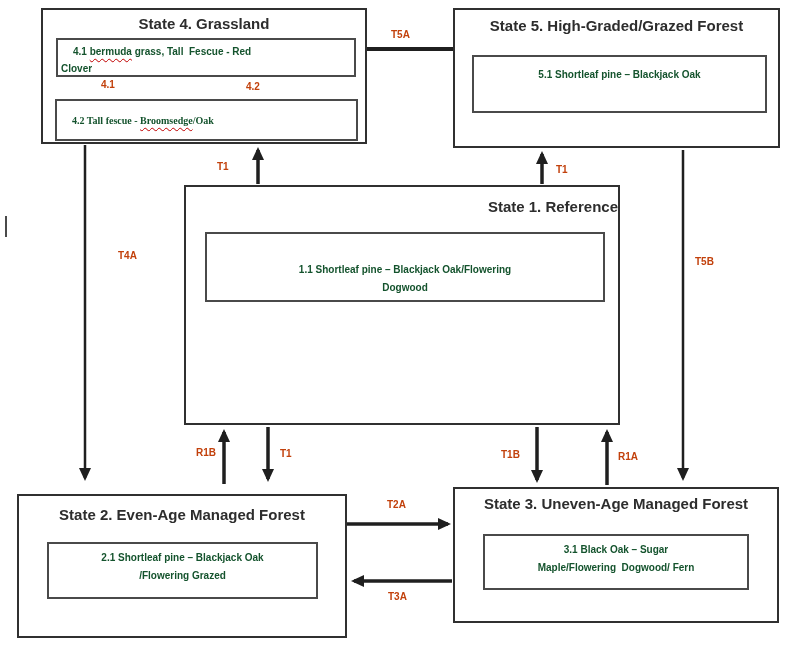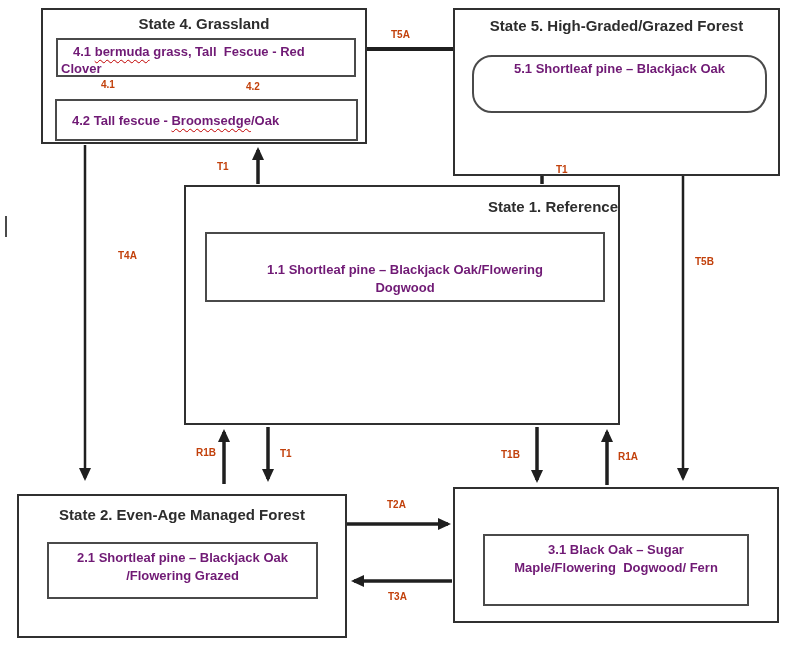--- a/index.html
+++ b/index.html
@@ -23,23 +23,23 @@
     font-weight: 700;
     font-size: 15px;
     color: #2d2d2d;
     white-space: nowrap;
   }
   .community {
     position: absolute;
     border: 2px solid #4a4a4a;
     background: #ffffff;
     box-sizing: border-box;
-    font-size: 13px;
+    font-size: 10px;
     font-weight: 700;
-    color: #701a75;
+    color: #14532d;
     line-height: 17px;
   }
   .community.centered { text-align: center; }
   .tlabel {
     position: absolute;
     font-size: 10px;
     font-weight: 700;
     color: #c2410c;
     white-space: nowrap;
   }
@@ -48,38 +48,38 @@
     text-decoration-style: wavy;
     text-decoration-color: #c00000;
     text-decoration-thickness: 1px;
     text-underline-offset: 3px;
   }
   svg.arrows { position: absolute; left: 0; top: 0; }
   svg.arrows line { stroke: #1f1f1f; }
 
   
   #s4 { left: 25px;  top: 8px;   width: 326px; height: 136px; margin-left: 16px; }
-  #s5 { left: 453px; top: 8px;   width: 327px; height: 168px; }
+  #s5 { left: 453px; top: 8px;   width: 327px; height: 140px; }
   #s1 { left: 184px; top: 185px; width: 436px; height: 240px; }
   #s2 { left: 17px;  top: 486px; width: 330px; height: 144px; margin-top: 8px; }
   #s3 { left: 453px; top: 487px; width: 326px; height: 136px; }
   #s4 .state-title { margin-top: 5px; }
   #s5 .state-title { margin-top: 7px; }
   #s1 .state-title { margin-top: 11px; text-align: right; }
   #s2 .state-title { margin-top: 10px; }
   #s3 .state-title { margin-top: 6px; }
 
   
   #b41 { left: 13px; top: 28px; width: 300px; height: 39px; padding: 3px 4px 0 3px; overflow: visible; }
   #b41 .line1 { text-indent: 12px; white-space: nowrap; }
-  #b42 { left: 12px; top: 89px; width: 303px; height: 42px; display: flex; align-items: center; padding-left: 15px; }
-  #b51 { left: 17px; top: 45px; width: 295px; height: 58px; padding-top: 3px; border-radius: 20px; }
+  #b42 { left: 12px; top: 89px; width: 303px; height: 42px; display: flex; align-items: center; padding-left: 15px; font-family: Liberation Serif, serif; }
+  #b51 { left: 17px; top: 45px; width: 295px; height: 58px; padding-top: 9px; }
   #b11 { left: 19px; top: 45px; width: 400px; height: 70px; padding-top: 27px; line-height: 18px; }
   #b21 { left: 28px; top: 46px; width: 271px; height: 57px; padding-top: 5px; line-height: 18px; }
-  #b31 { left: 28px; top: 45px; width: 266px; height: 72px; padding-top: 5px; line-height: 18px; }
+  #b31 { left: 28px; top: 45px; width: 266px; height: 56px; padding-top: 5px; line-height: 18px; }
 
   
   #lab-t5a     { left: 391px; top: 29px;  }
   #lab-p41     { left: 101px; top: 79px;  }
   #lab-p42     { left: 246px; top: 81px;  }
   #lab-t1-left { left: 217px; top: 161px; }
   #lab-t1-right{ left: 556px; top: 164px; }
   #lab-t4a     { left: 92px;  top: 250px; margin-left: 26px; }
   #lab-t5b     { left: 695px; top: 256px; }
   #lab-r1b     { left: 196px; top: 447px; }
@@ -165,20 +165,21 @@
 
   <div class="state" id="s2">
     <div class="state-title">State 2. Even-Age Managed Forest</div>
     <div class="community centered" id="b21">
       <div>2.1 Shortleaf pine – Blackjack Oak</div>
       <div>/Flowering Grazed</div>
     </div>
   </div>
 
   <div class="state" id="s3">
+    <div class="state-title">State 3. Uneven-Age Managed Forest</div>
     <div class="community centered" id="b31">
       <div>3.1 Black Oak – Sugar</div>
       <div>Maple/Flowering &nbsp;Dogwood/ Fern</div>
     </div>
   </div>
 
   <div class="tlabel" id="lab-t5a">T5A</div>
   <div class="tlabel" id="lab-p41">4.1</div>
   <div class="tlabel" id="lab-p42">4.2</div>
   <div class="tlabel" id="lab-t1-left">T1</div>

